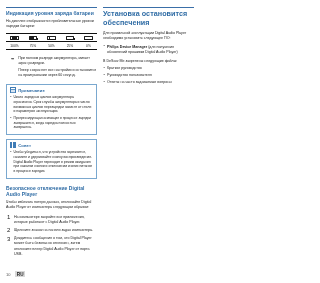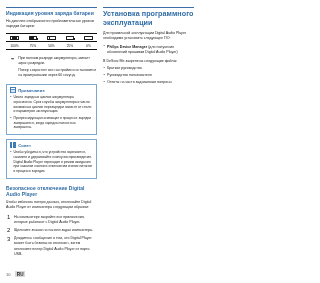--- a/index.html
+++ b/index.html
@@ -369,21 +369,21 @@
 
     <ol class="steps">
       <li>На компьютере закройте все приложения, которые работают с Digital Audio Player.</li>
       <li>Щелкните значок на панели задач компьютера.</li>
       <li>Дождитесь сообщения о том, что Digital Player может быть безопасно отключен, затем отключите плеер Digital Audio Player от порта USB.</li>
     </ol>
   </div>
 
   <div class="col col-right">
     <div class="h-rule"></div>
-    <div class="h1 big">Установка программного эксплуатации</div>
+    <div class="h1 big">Установка остановится обеспечения</div>
 
     <div class="p">Для правильной эксплуатации Digital Audio Player необходимо установить следующее ПО:</div>
 
     <ul class="bullets">
       <li>
         <span class="b">Philips Device Manager</span>
         <span>(для получения обновлений прошивки Digital Audio Player)</span>
       </li>
     </ul>
 

